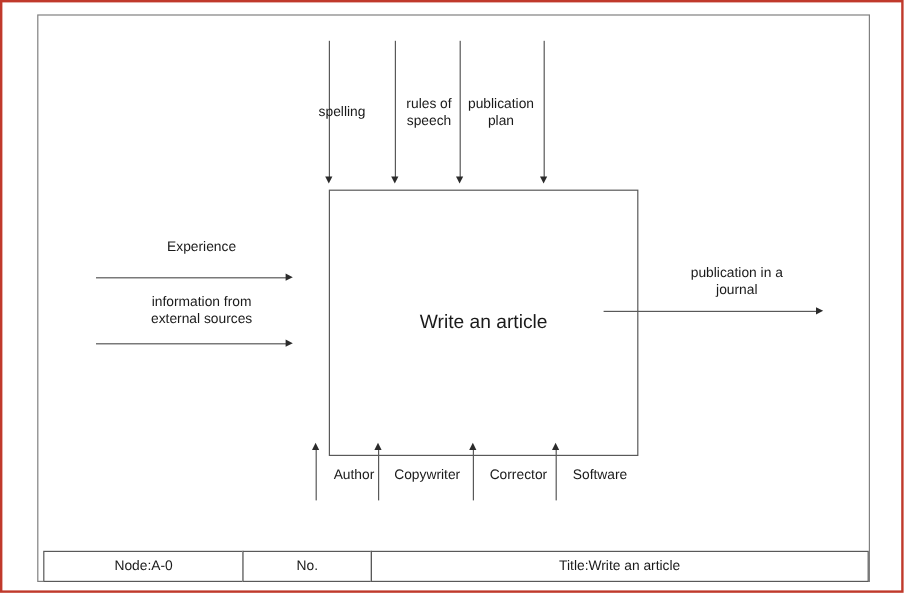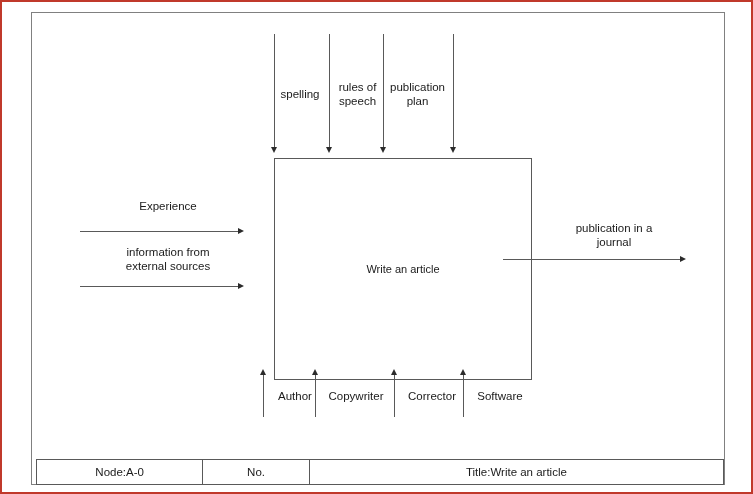--- a/index.html
+++ b/index.html
@@ -44,21 +44,21 @@
   }
   #activity-label {
     position: absolute;
     left: 0;
     top: 0;
     width: 100%;
     height: 100%;
     display: flex;
     align-items: center;
     justify-content: center;
-    font-size: 11px;
+    font-size: 16px;
     color: #1a1a1a;
     white-space: nowrap;
   }
   
   .vline {
     position: absolute;
     width: 1px;
     background: #595959;
   }
   .hline {
@@ -128,21 +128,21 @@
 
 <div id="page">
   <div id="diagram-frame">
 
     <div id="activity-box">
       <div id="activity-label">Write an article</div>
     </div>
 
     <div class="vline" style="left:242px; top:21px; height:114px;"></div>
     <div class="arrowhead-down" style="left:239px; top:134px;"></div>
-    <div class="arrow-label" style="left:240px; top:74px; width:56px;">spelling</div>
+    <div class="arrow-label" style="left:225px; top:74px; width:56px;">spelling</div>
 
     <div class="vline" style="left:297px; top:21px; height:114px;"></div>
     <div class="arrowhead-down" style="left:294px; top:134px;"></div>
     <div class="arrow-label" style="left:298px; top:67px; width:55px; white-space:pre-line;">rules of
 speech</div>
 
     <div class="vline" style="left:351px; top:21px; height:114px;"></div>
     <div class="arrowhead-down" style="left:348px; top:134px;"></div>
     <div class="arrow-label" style="left:353px; top:67px; width:65px; white-space:pre-line;">publication
 plan</div>

